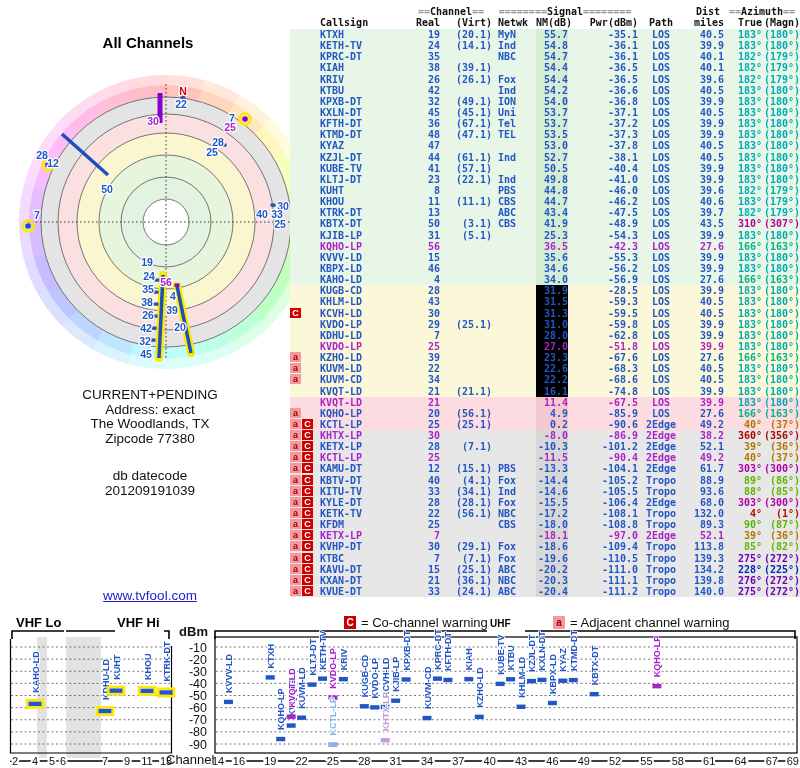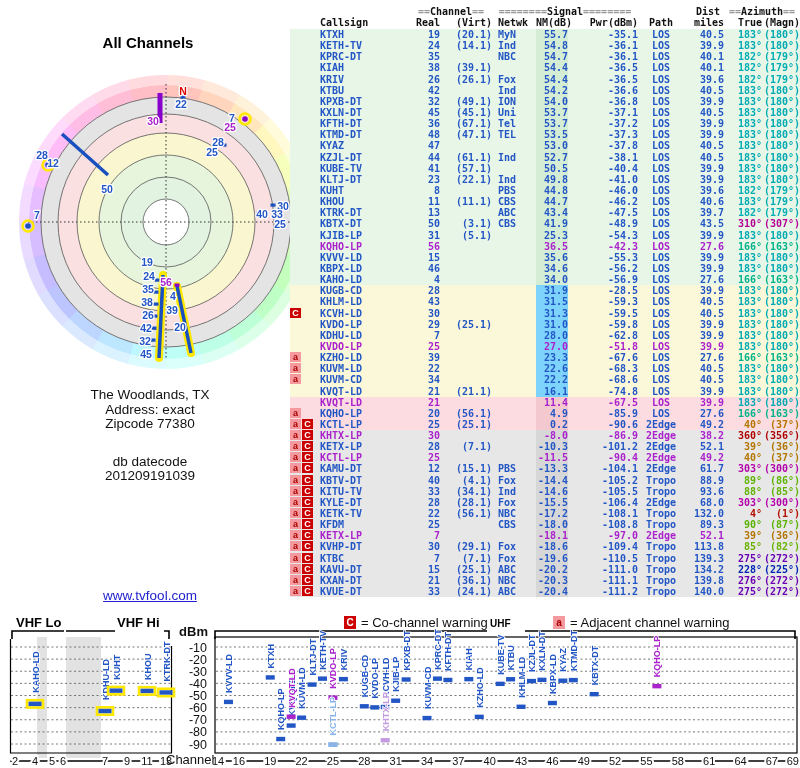--- a/index.html
+++ b/index.html
@@ -29,21 +29,21 @@
   .dim{color:#999;}
   .hcols{height:12px;line-height:11px;}
   .hcols span{}
   .trow{height:11.15px;line-height:11px;color:#2356c5;}
   .trow span{overflow:hidden;white-space:nowrap;}
   .c-call{padding-left:2px;text-align:left;}
   .c-real,.c-virt,.c-nm,.c-pwr,.c-mi,.c-true,.c-magn{text-align:right;}
   .c-net{text-align:left;padding-left:6px;}
   .c-path{text-align:center;}
   .tg{background:#e7f6e7;} .tg .c-nm{background:#d5ecd5;}
-  .ty{background:#fbf8d9;} .ty .c-nm{background:#7dd3fc;}
+  .ty{background:#fbf8d9;} .ty .c-nm{background:#000000;}
   .tp{background:#fcdce0;} .tp .c-nm{background:#f3c9cf;}
   .tx{background:#e7e7e7;} .tx .c-nm{background:#d7d7d7;}
   .an{color:#aa22cc;}
   .wc{text-align:left;white-space:nowrap;}
   .wi{display:inline-block;width:11px;height:10px;margin-right:1px;text-align:center;
       font:bold 9px/10px "Liberation Sans",sans-serif;}
   .wa{background:#f4999e;color:#aa0000;}
   .wcc{background:#cc0000;color:#fff;}
   
   #bottom-svg{position:absolute;left:0;top:610px;}
@@ -168,22 +168,23 @@
       <text x="140" y="284.5" text-anchor="middle" fill="#2356c5" style="font:bold 10.5px &quot;Liberation Sans&quot;,sans-serif;paint-order:stroke;stroke:#fff;stroke-width:2.5px;stroke-linejoin:round;">45</text>
       <text x="160" y="212.5" text-anchor="middle" fill="#aa22cc" style="font:bold 10.5px &quot;Liberation Sans&quot;,sans-serif;paint-order:stroke;stroke:#fff;stroke-width:2.5px;stroke-linejoin:round;">56</text>
       <text x="167" y="226.5" text-anchor="middle" fill="#2356c5" style="font:bold 10.5px &quot;Liberation Sans&quot;,sans-serif;paint-order:stroke;stroke:#fff;stroke-width:2.5px;stroke-linejoin:round;">4</text>
       <text x="166" y="240.5" text-anchor="middle" fill="#2356c5" style="font:bold 10.5px &quot;Liberation Sans&quot;,sans-serif;paint-order:stroke;stroke:#fff;stroke-width:2.5px;stroke-linejoin:round;">39</text>
       <text x="174" y="257.5" text-anchor="middle" fill="#2356c5" style="font:bold 10.5px &quot;Liberation Sans&quot;,sans-serif;paint-order:stroke;stroke:#fff;stroke-width:2.5px;stroke-linejoin:round;">20</text>
       <text x="177" y="21.5" text-anchor="middle" fill="#dd0000" style="font:bold 10.5px &quot;Liberation Sans&quot;,sans-serif;paint-order:stroke;stroke:#fff;stroke-width:2.5px;stroke-linejoin:round;">N</text>
     </svg>
 
   <div id="criteria">
     <div id="criteria-lines">
+        <div class="cl">CURRENT+PENDING</div>
+        <div class="cl">Address: exact</div>
         <div class="cl">The Woodlands, TX</div>
-        <div class="cl">Address: exact</div>
         <div class="cl">Zipcode 77380</div>
       </div>
     <div class="cl dc">db datecode</div>
     <div class="cl">201209191039</div>
   </div>
   <div id="site-link">www.tvfool.com</div>
 
   <div id="tablewrap">
     <div class="grid hgroups">
       <span class="hg-ch"><span class="dim">==</span><span>Channel</span><span class="dim">==</span></span>

